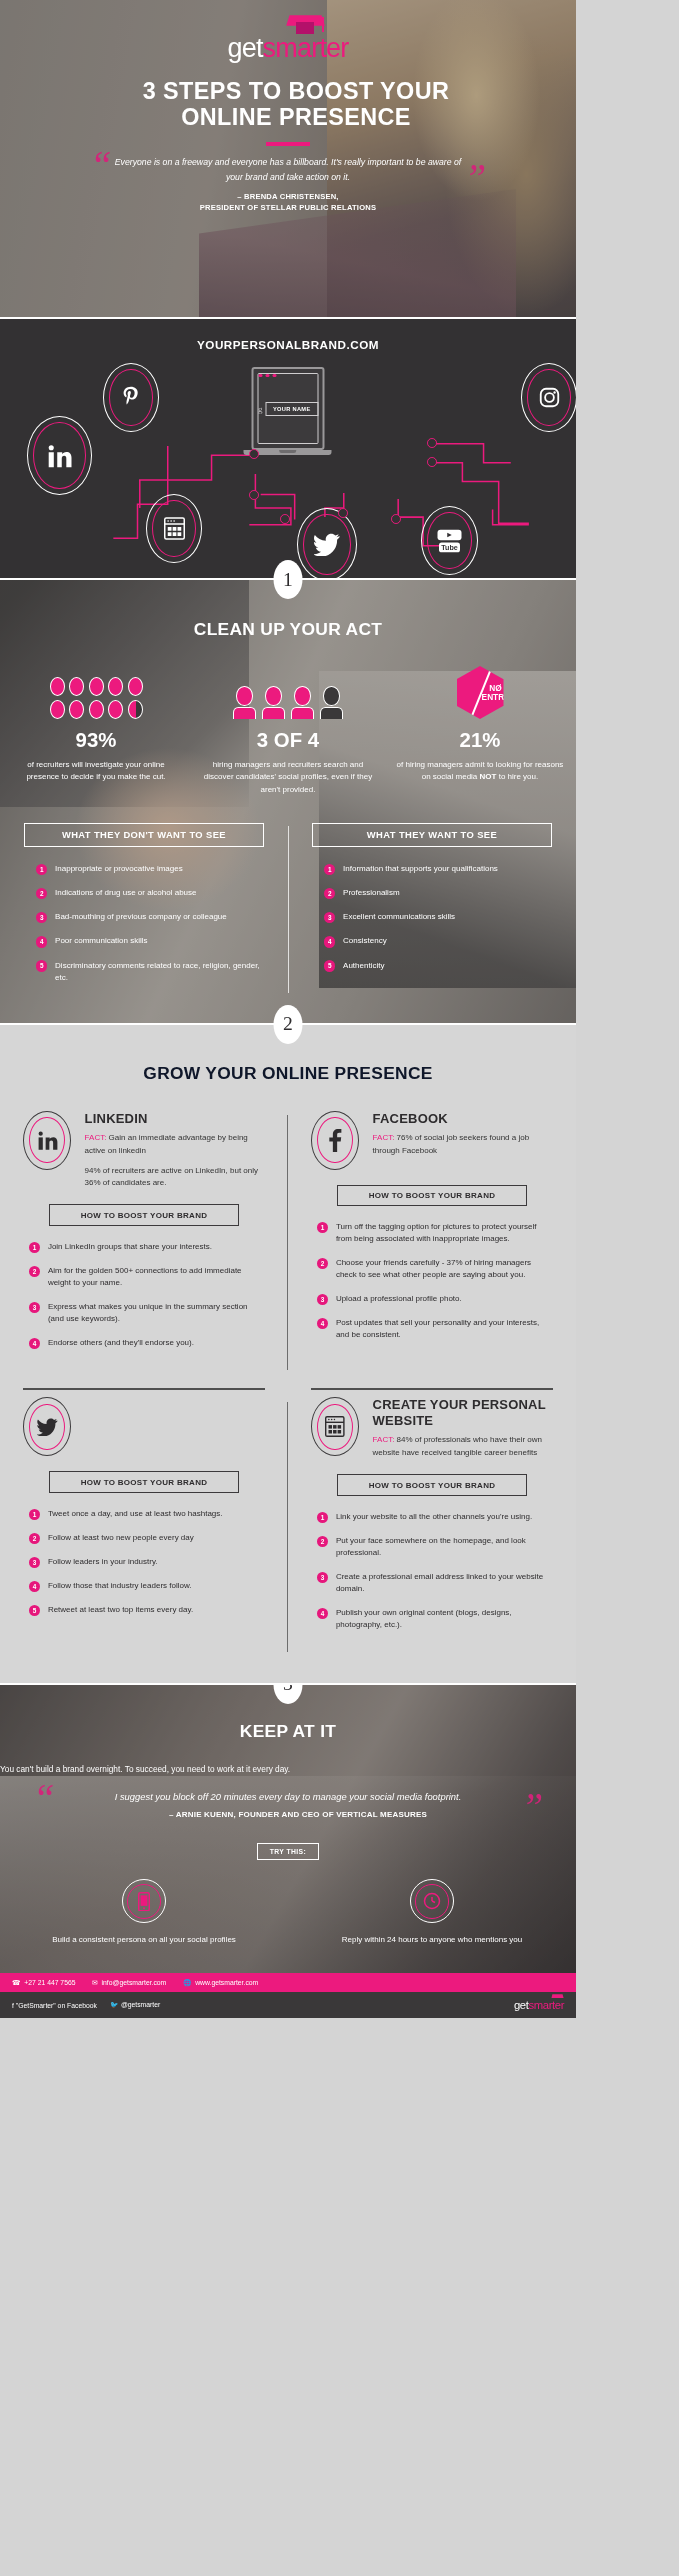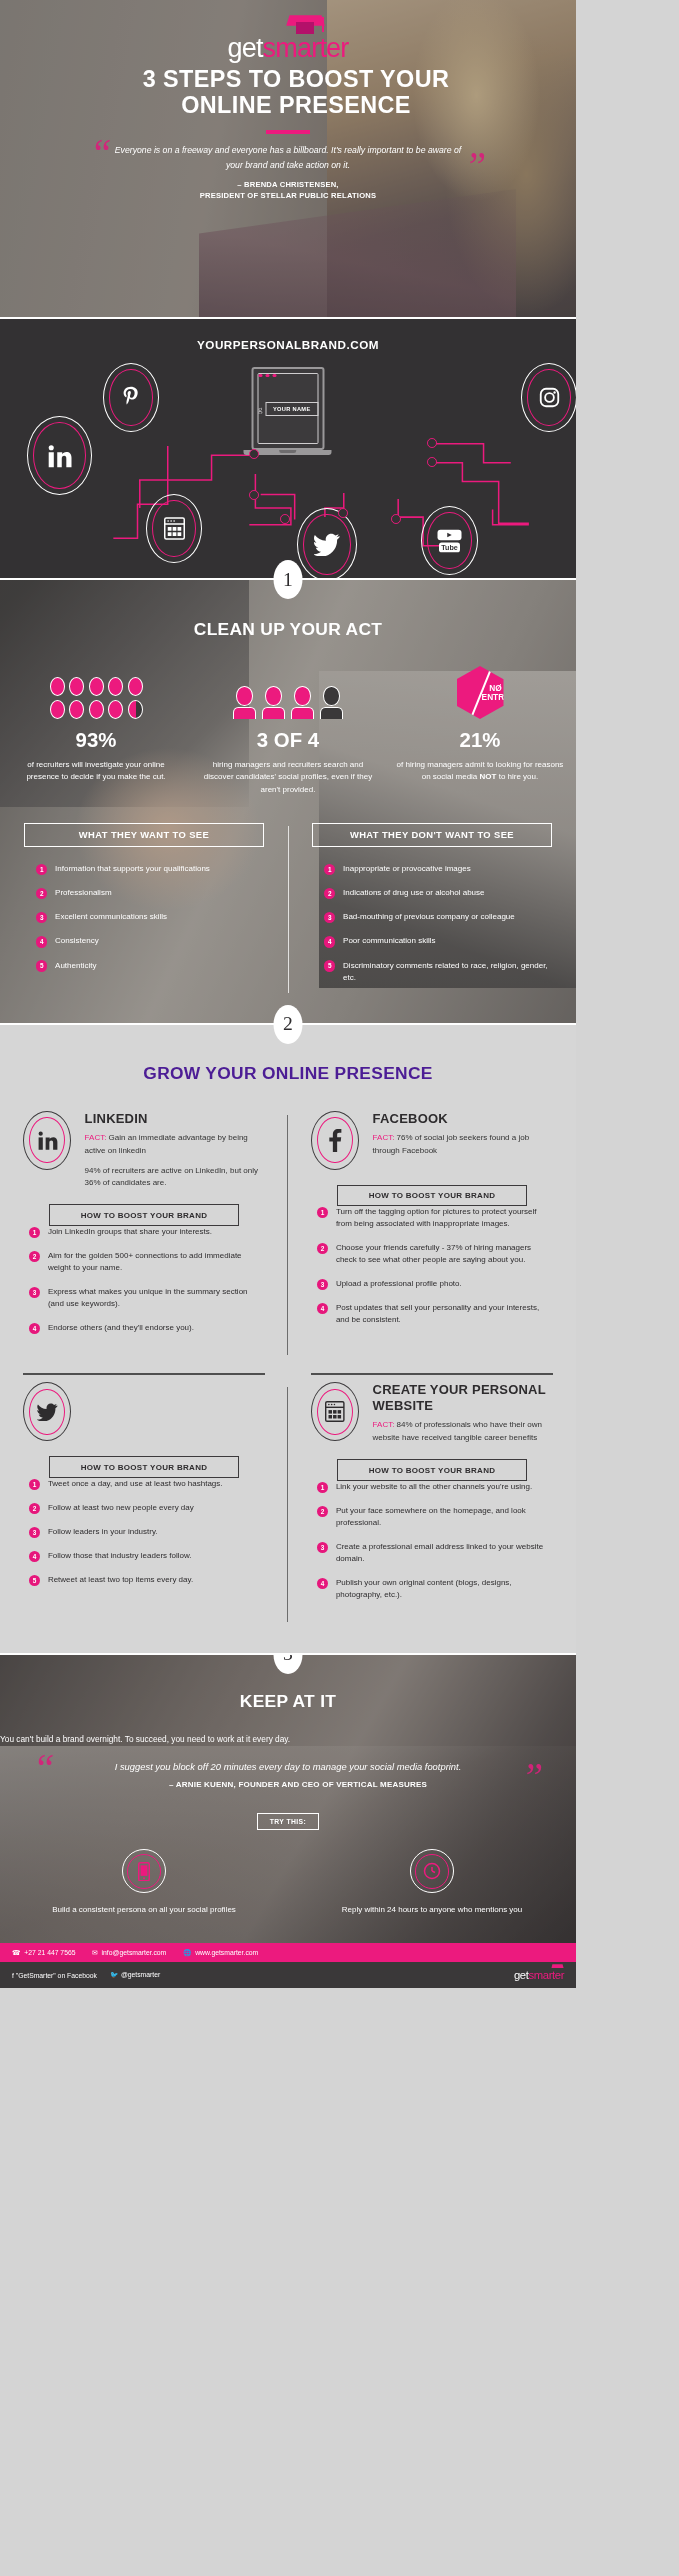--- a/index.html
+++ b/index.html
@@ -46,21 +46,21 @@
   .cap-shape .base{
     position:absolute; top:8.3px; left:8.3px; width:18px; height:12px; background:#b4116a;
   }
   .cap-shape .tassel{
     position:absolute; top:3px; right:-0.8px; width:1.5px; height:15px; background:#ec1a7e;
   }
   .logo .get { color:#ffffff; font-weight:400; }
   .logo .smarter { color:#ec1a7e; font-weight:400; }
 
   .hero h1{
-    margin-top:4px; color:#fff; font-size:23.4px; font-weight:bold; line-height:1.12;
+    margin-top:16px; color:#fff; font-size:23.4px; font-weight:bold; line-height:1.12;
     letter-spacing:0.4px;
     padding-left:16px;
   }
   .pink-rule{ width:44px; height:3.8px; background:#ec1a7e; margin:12px auto 9px; }
   .hero-quote{
     color:#fff; font-style:italic; font-size:8.7px; line-height:1.65;
     width:363px; margin:0 auto; position:relative;
   }
   .qmark{ position:absolute; font-size:39px; color:#d6227b; font-family:"Liberation Serif",serif;
           line-height:1; opacity:.95; }
@@ -178,41 +178,41 @@
   .nitem{ display:flex; gap:7.6px; margin-bottom:12px; align-items:flex-start; }
   .ndot{
     flex:none; width:11.3px; height:11.3px; border-radius:50%; background:#e6177c; color:#fff;
     font-size:6.4px; font-weight:bold; display:flex; align-items:center; justify-content:center;
     margin-top:0.8px;
   }
   .nitem .txt{ color:#fff; font-size:8px; line-height:1.5; }
 
   
   .sec2{ position:relative; background:#d6d6d6; border-top:2.3px solid #fff; padding:38px 0 23px; }
-  .sec2 .sec-title{ color:#4c1d95; }
+  .sec2 .sec-title{ color:#0f172a; }
   .panels{ display:flex; flex-wrap:wrap; margin-top:27px; position:relative; }
   .panel{ width:50%; padding:0 23px 16.6px; position:relative; }
   .panel.rb::after{ content:""; position:absolute; right:0; top:4.5px; bottom:7.6px; width:0.8px; background:#6d6d6d; }
   .panel.topline::before{ content:""; position:absolute; left:23px; right:23px; top:-9px; height:1.5px; background:#4f4f4f; }
   .phead{ display:flex; gap:13.6px; align-items:flex-start; }
   .pcircle{
     flex:none; width:48px; height:59px; border:0.8px solid #3c3a3c; border-radius:50%;
     display:flex; align-items:center; justify-content:center; position:relative;
   }
   .pcircle .ring{ position:absolute; inset:5.3px; border:1.1px solid #ec1a7e; border-radius:50%; }
   .pcircle .ico{ position:relative; z-index:2; color:#333; }
   .ptitle{ font-size:13px; font-weight:bold; color:#2e2c2e; letter-spacing:0.2px; line-height:1.2; }
   .pfact{ font-size:8px; color:#333; line-height:1.55; margin-top:6px; }
   .pfact .lbl{ color:#ec1a7e; font-weight:normal; }
   .psub{ font-size:8px; color:#333; line-height:1.55; margin-top:7.6px; }
   .boostbtn{
     border:1.5px solid #3c3a3c; color:#2e2c2e; font-size:8px; font-weight:bold;
     text-align:center; padding:5.3px 3px; margin:15px 26px 0 26px; letter-spacing:0.3px;
   }
-  .plist{ padding-left:6px; }
+  .plist{ margin-top:15px; padding-left:6px; }
   .plist .nitem .txt{ color:#2e2c2e; font-size:8px; }
 
   
   .sec3{
     position:relative; border-top:2.3px solid #fff; padding:36px 0 26px;
     background:linear-gradient(120deg,#4a4745 0%,#7b746e 30%,#9a938c 55%,#55504e 80%,#2e2b2c 100%);
     overflow:hidden;
   }
   .sec3 .veil{ position:absolute; inset:0; background:rgba(70,66,64,.32); }
   .sec3 .desk{
@@ -483,20 +483,45 @@
             </div>
           </div>
           <div class="big">21%</div>
           <div class="cap"><span>of hiring managers admit to looking for reasons on social media </span><b>NOT</b><span> to hire you.</span></div>
         </div>
       </div>
 
       <div class="wantrow">
         <div class="vdiv"></div>
         <div class="wantcol">
+          <div class="wanthead">WHAT THEY DON'T WANT TO SEE</div>
+          <div class="nlist">
+            <div class="nitem">
+                <div class="ndot">1</div>
+                <div class="txt">Inappropriate or provocative images</div>
+              </div>
+            <div class="nitem">
+                <div class="ndot">2</div>
+                <div class="txt">Indications of drug use or alcohol abuse</div>
+              </div>
+            <div class="nitem">
+                <div class="ndot">3</div>
+                <div class="txt">Bad-mouthing of previous company or colleague</div>
+              </div>
+            <div class="nitem">
+                <div class="ndot">4</div>
+                <div class="txt">Poor communication skills</div>
+              </div>
+            <div class="nitem">
+                <div class="ndot">5</div>
+                <div class="txt">Discriminatory comments related to race, religion, gender, etc.</div>
+              </div>
+          </div>
+        </div>
+        <div class="wantcol">
           <div class="wanthead">WHAT THEY WANT TO SEE</div>
           <div class="nlist">
             <div class="nitem">
                 <div class="ndot">1</div>
                 <div class="txt">Information that supports your qualifications</div>
               </div>
             <div class="nitem">
                 <div class="ndot">2</div>
                 <div class="txt">Professionalism</div>
               </div>
@@ -504,45 +529,20 @@
                 <div class="ndot">3</div>
                 <div class="txt">Excellent communications skills</div>
               </div>
             <div class="nitem">
                 <div class="ndot">4</div>
                 <div class="txt">Consistency</div>
               </div>
             <div class="nitem">
                 <div class="ndot">5</div>
                 <div class="txt">Authenticity</div>
-              </div>
-          </div>
-        </div>
-        <div class="wantcol">
-          <div class="wanthead">WHAT THEY DON'T WANT TO SEE</div>
-          <div class="nlist">
-            <div class="nitem">
-                <div class="ndot">1</div>
-                <div class="txt">Inappropriate or provocative images</div>
-              </div>
-            <div class="nitem">
-                <div class="ndot">2</div>
-                <div class="txt">Indications of drug use or alcohol abuse</div>
-              </div>
-            <div class="nitem">
-                <div class="ndot">3</div>
-                <div class="txt">Bad-mouthing of previous company or colleague</div>
-              </div>
-            <div class="nitem">
-                <div class="ndot">4</div>
-                <div class="txt">Poor communication skills</div>
-              </div>
-            <div class="nitem">
-                <div class="ndot">5</div>
-                <div class="txt">Discriminatory comments related to race, religion, gender, etc.</div>
               </div>
           </div>
         </div>
       </div>
     </div>
   </div>
 
   <div class="sec2">
     <div class="stepbadge">2</div>
     <div class="sec-title">GROW YOUR ONLINE PRESENCE</div>

